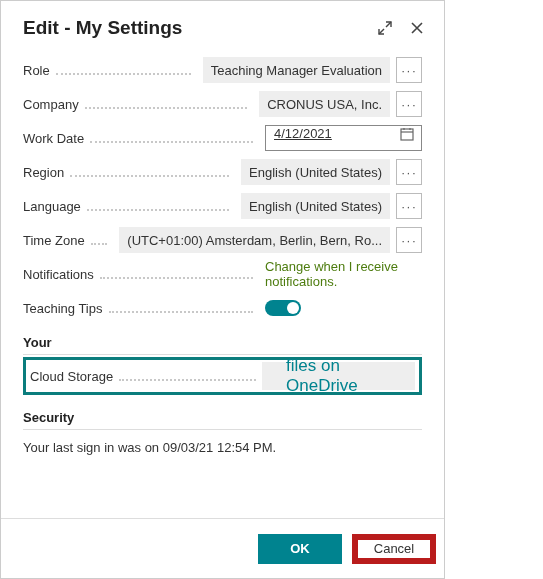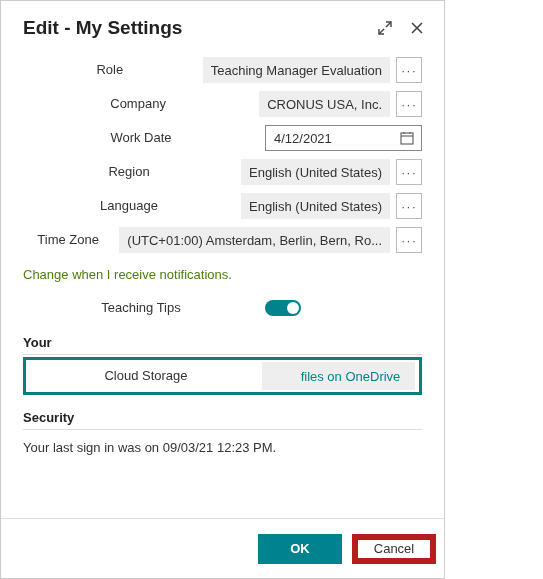--- a/index.html
+++ b/index.html
@@ -52,21 +52,20 @@
     gap: 6px;
   }
   .label-cell {
     width: 236px;
     display: flex;
     align-items: center;
     color: #333;
     font-size: 13px;
     white-space: nowrap;
     overflow: hidden;
-    flex-direction: column;
   }
   .dots {
     flex: 1;
     margin: 0 6px;
     border-bottom: 2px dotted #c8c8c8;
     height: 0;
     position: relative;
     top: 4px;
   }
   .value-cell {
@@ -96,23 +95,23 @@
     color:#555;
     font-size:13px;
     cursor:pointer;
     letter-spacing:1px;
   }
   .date-input {
     flex:1;
     border:1px solid #888;
     height:26px;
     display:flex;
-    align-items:center;
     padding:0 6px 0 8px;
     background:#fff;
+    text-decoration:underline;
   }
   .date-input .date-text{
     flex:1;
     font-size:13px;
     color:#333;
   }
   .cal-icon { color:#666; display:flex; }
   .link-text {
     color:#4d7c0f;
     font-size:13px;
@@ -150,21 +149,21 @@
   }
   .highlight-row .label-cell{ margin-left:4px; width:232px;}
   .cloud-btn {
     flex:1;
     height:28px;
     background:#eeeeee;
     display:flex;
     align-items:center;
     justify-content:center;
     color:#00838f;
-    font-size:13px;
+    font-size:17px;
     margin-right:4px;
     cursor:pointer;
     padding-left:24px;
   }
   .signin-text {
     font-size:13px;
     color:#333;
     margin-top:10px;
   }
   .footer {
@@ -289,20 +288,24 @@
           <span>Time Zone</span>
           <span class="dots"></span>
         </div>
       <div class="value-cell">
         <div class="readonly-box">(UTC+01:00) Amsterdam, Berlin, Bern, Ro...</div>
         <div class="more-btn">···</div>
       </div>
     </div>
 
     <div class="row">
+      <div class="label-cell">
+          <span>Notifications</span>
+          <span class="dots"></span>
+        </div>
       <div class="value-cell">
         <span class="link-text">Change when I receive notifications.</span>
       </div>
     </div>
 
     <div class="row">
       <div class="label-cell">
           <span>Teaching Tips</span>
           <span class="dots"></span>
         </div>
@@ -316,21 +319,21 @@
     <div class="highlight-row">
       <div class="label-cell">
           <span>Cloud Storage</span>
           <span class="dots"></span>
         </div>
       <div class="cloud-btn">files on OneDrive</div>
     </div>
 
     <div class="section-header" style="margin-top:11px;">Security</div>
 
-    <div class="signin-text">Your last sign in was on 09/03/21 12:23 PM.</div>
+    <div class="signin-text">Your last sign in was on 09/03/21 12:54 PM.</div>
 
   </div>
 
   <div class="footer">
     <div class="btn btn-primary">OK</div>
     <div class="btn">Cancel</div>
   </div>
 
 </div>
 

